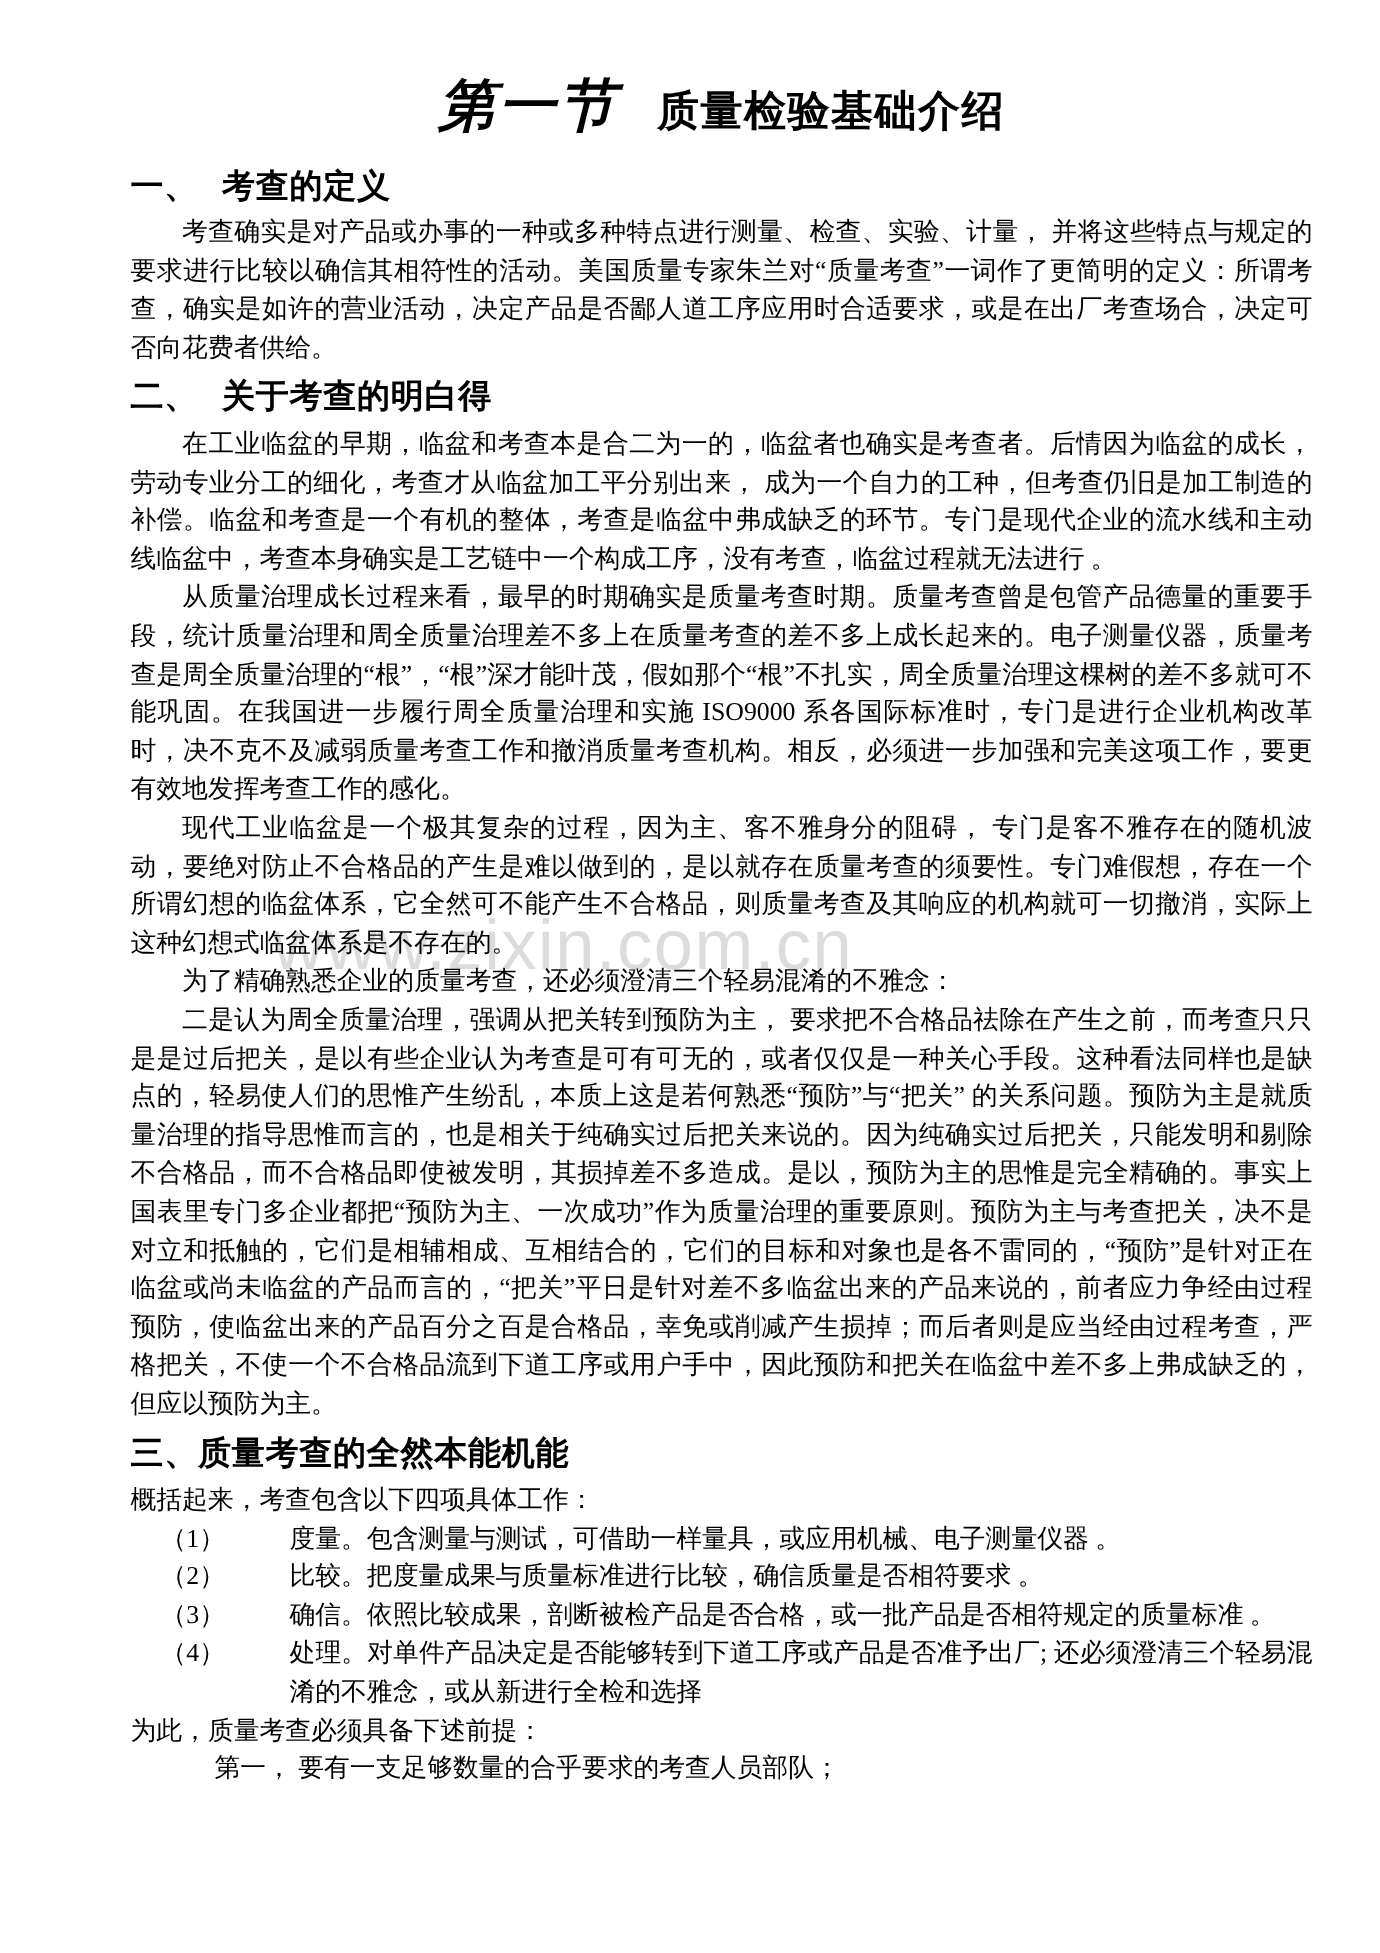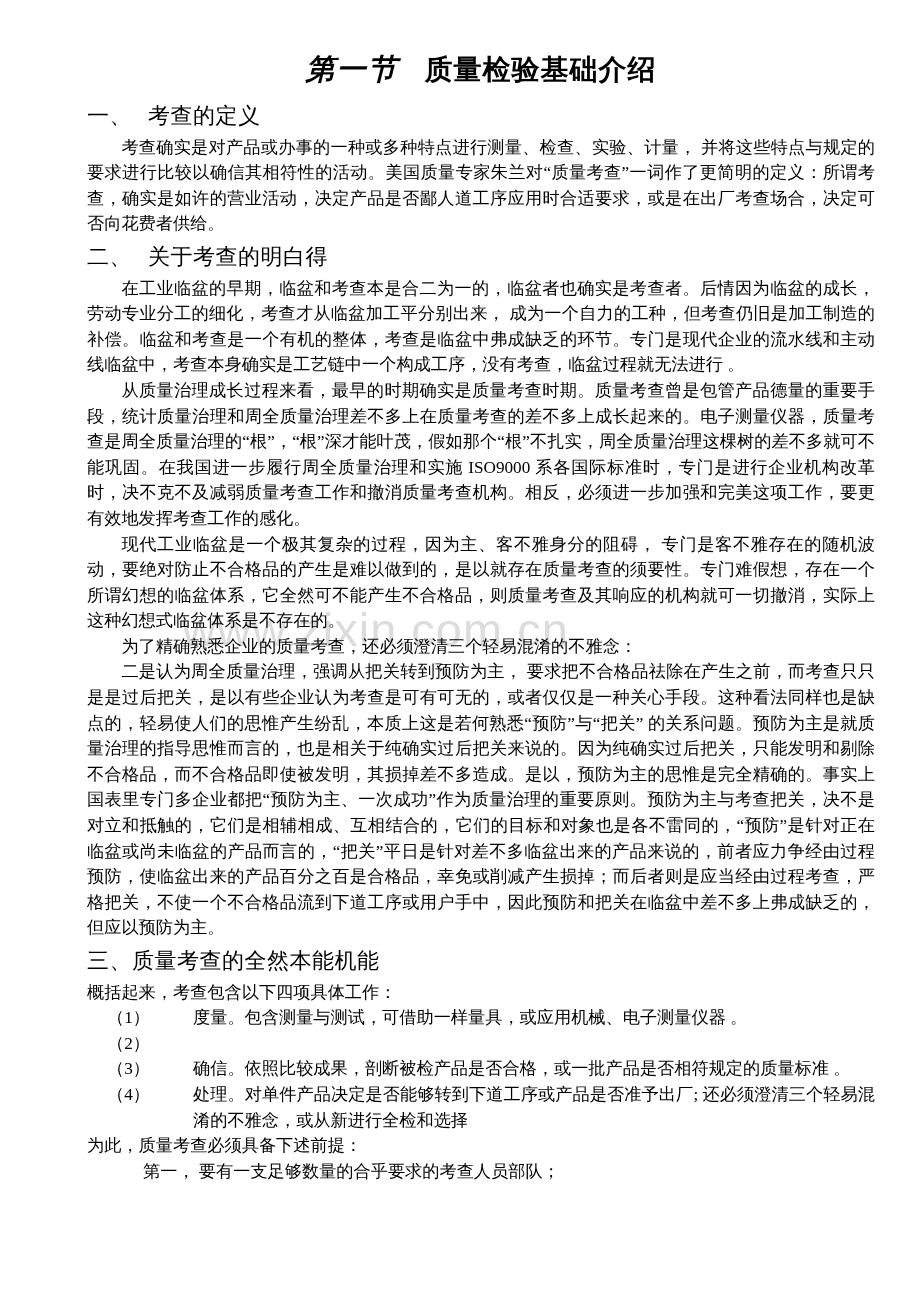--- a/index.html
+++ b/index.html
@@ -44,35 +44,35 @@
   .doc-title {
     text-align: center;
     margin: 0 0 14px 0;
     line-height: 1.25;
     white-space: nowrap;
   }
   .title-brush {
     font-family: Liberation Sans, sans-serif;
     font-weight: bold;
     font-style: italic;
-    font-size: 29px;
+    font-size: 38px;
     letter-spacing: 2px;
   }
   .title-main {
     font-family: "Liberation Sans", "DejaVu Sans", sans-serif;
     font-weight: bold;
     font-size: 28px;
     letter-spacing: 1px;
     margin-left: 26px;
     margin-top: 48px;
   }
   
   .h2 {
     font-family: "Liberation Sans", "DejaVu Sans", sans-serif;
-    font-weight: normal;
+    font-weight: bold;
     font-size: 22px;
     margin: 6px 0 4px 0;
     line-height: 1.3;
     letter-spacing: 0.5px;
   }
   .h2 .num { margin-right: 16px; }
   .h2.tight .num { margin-right: 0px; }
 
   
   p.para {
@@ -146,20 +146,21 @@
 
     <div class="lead-line">概括起来，考查包含以下四项具体工作：</div>
 
     <div class="listwrap">
       <div class="litem">
         <span class="marker">（1）</span>
         <span class="ltext">度量。包含测量与测试，可借助一样量具，或应用机械、电子测量仪器 。</span>
       </div>
       <div class="litem">
         <span class="marker">（2）</span>
+        <span class="ltext">比较。把度量成果与质量标准进行比较，确信质量是否相符要求 。</span>
       </div>
       <div class="litem">
         <span class="marker">（3）</span>
         <span class="ltext">确信。依照比较成果，剖断被检产品是否合格，或一批产品是否相符规定的质量标准 。</span>
       </div>
       <div class="litem">
         <span class="marker">（4）</span>
         <span class="ltext">处理。对单件产品决定是否能够转到下道工序或产品是否准予出厂; 还必须澄清三个轻易混淆的不雅念，或从新进行全检和选择</span>
       </div>
     </div>

